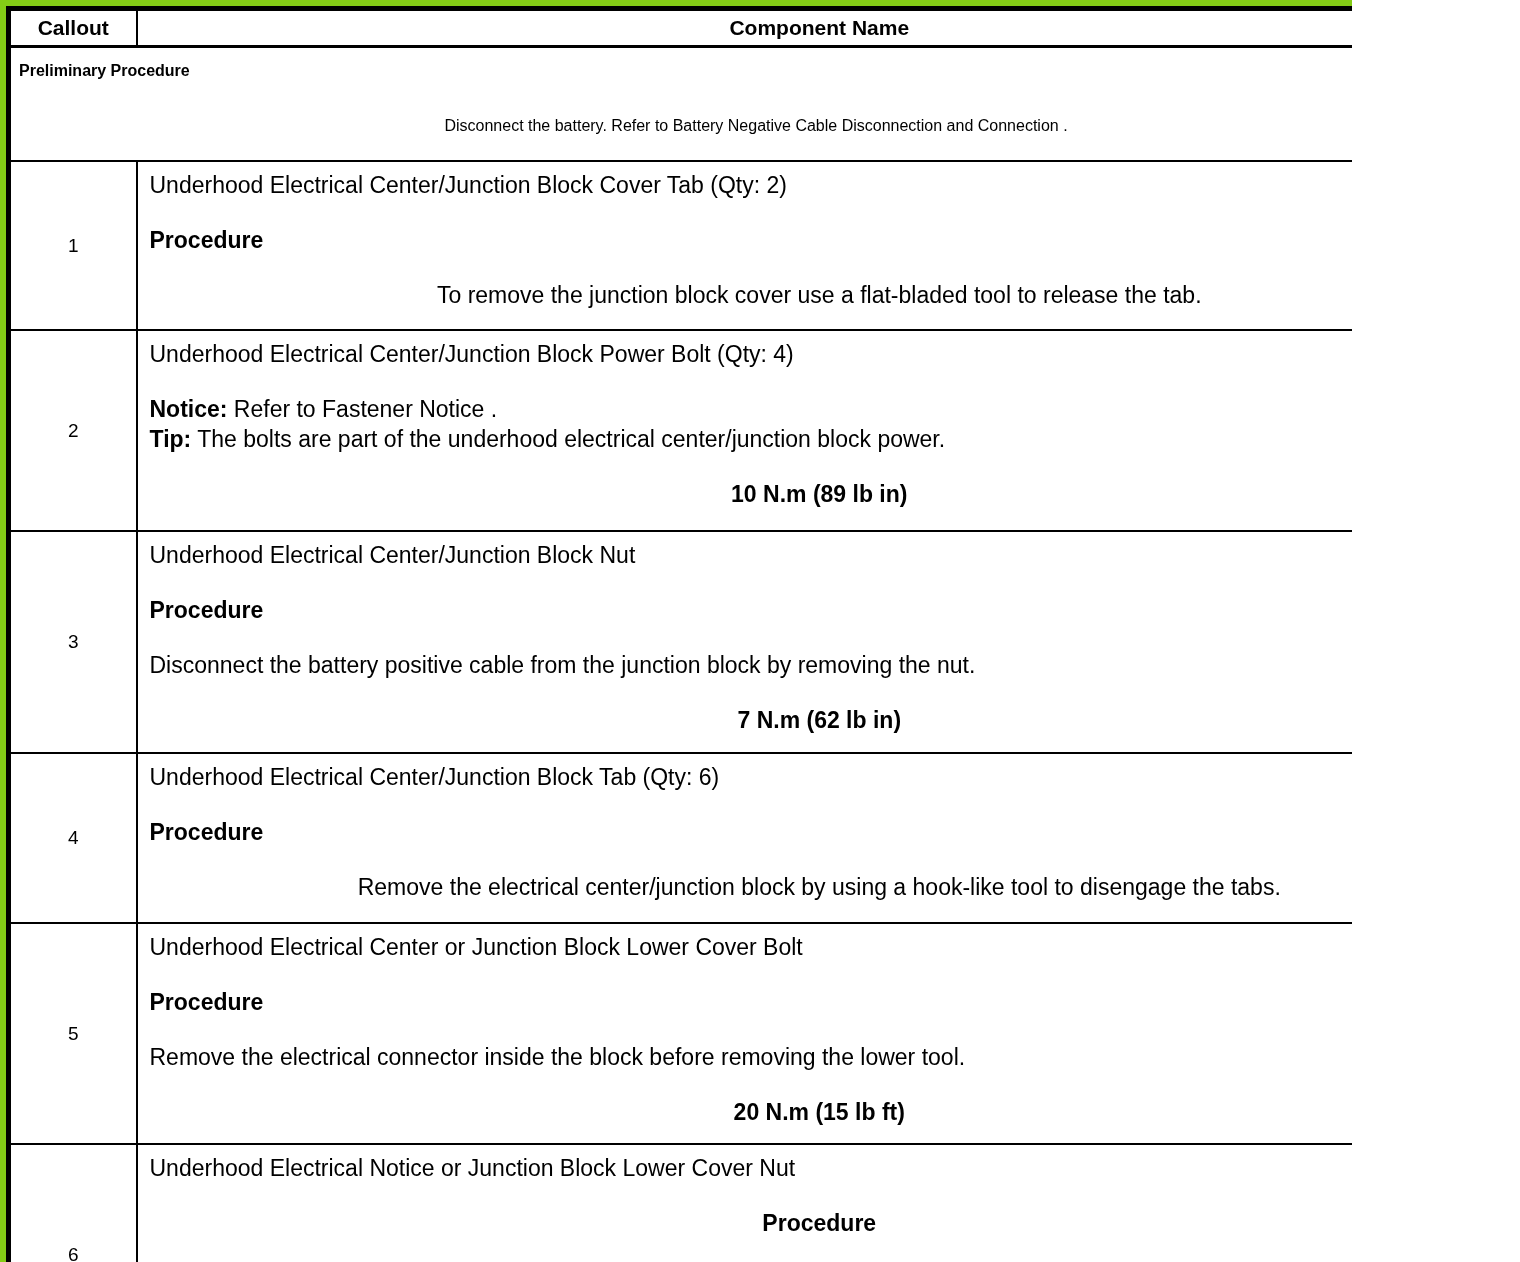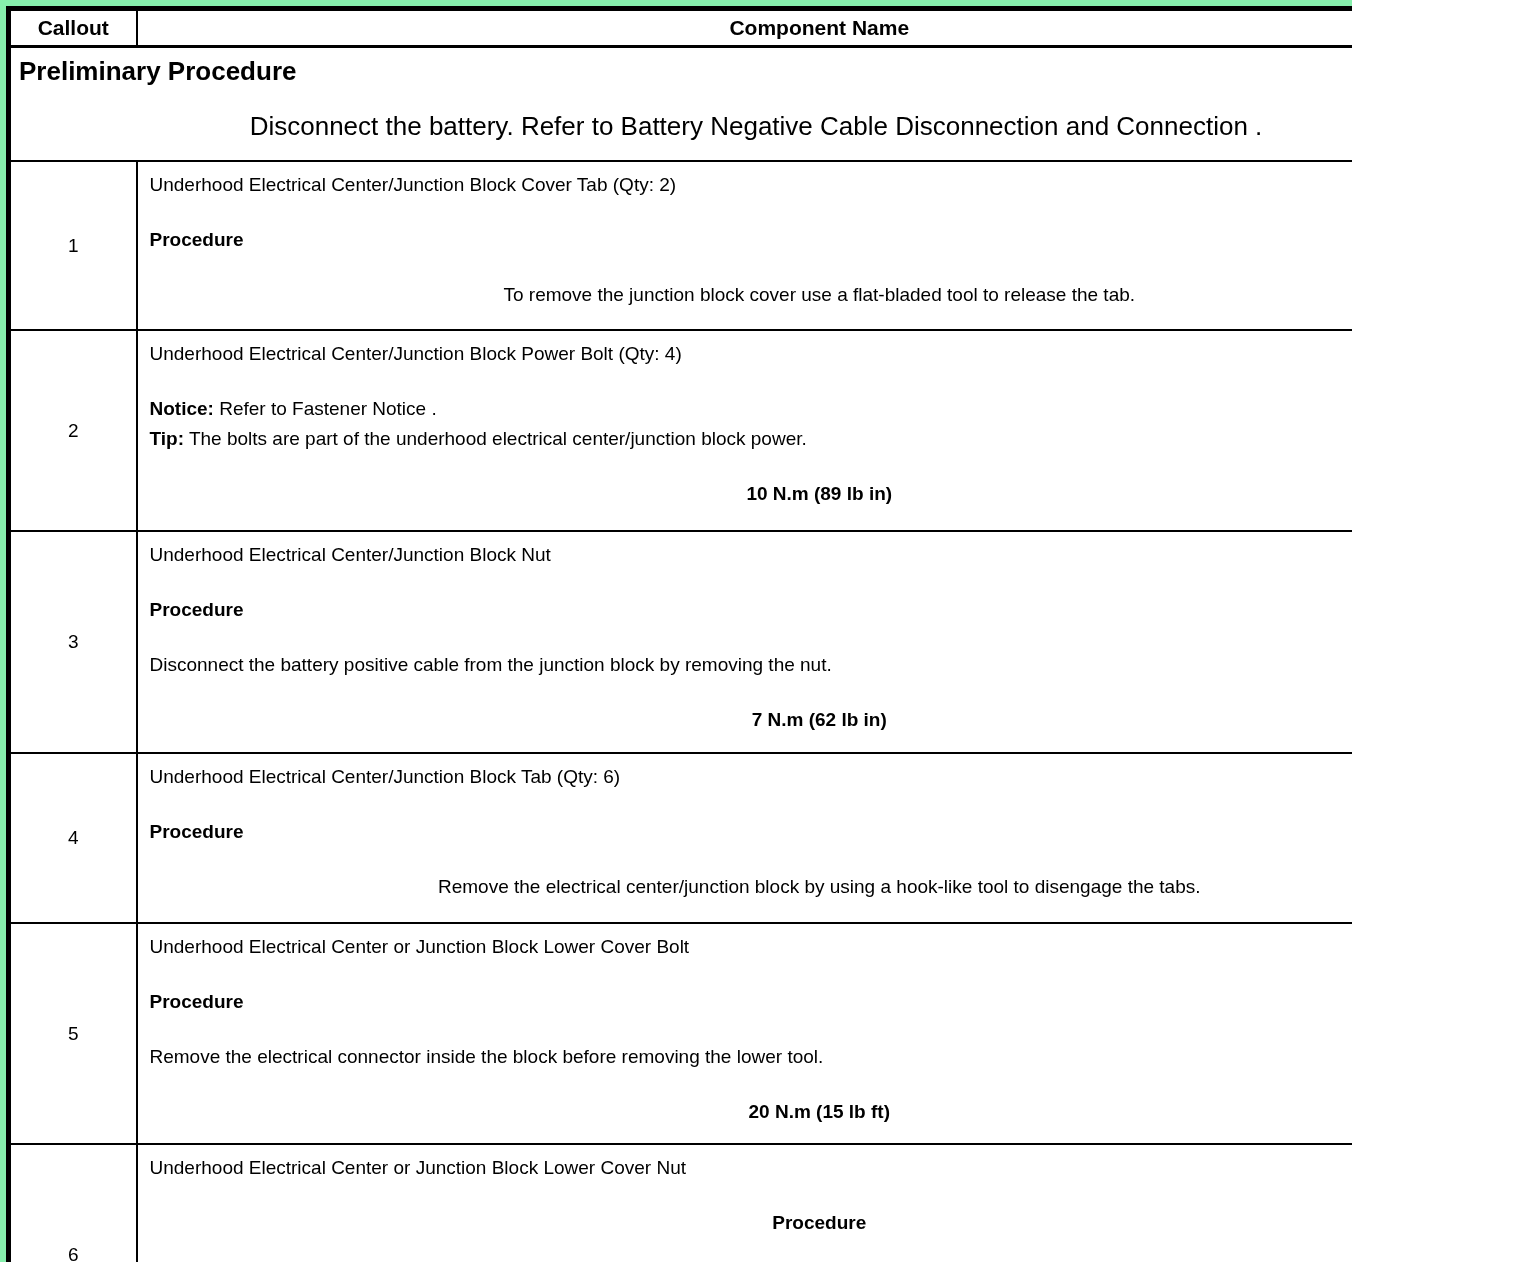--- a/index.html
+++ b/index.html
@@ -6,21 +6,21 @@
     margin: 0;
     padding: 0;
     background: #ffffff;
     font-family: "Liberation Sans", sans-serif;
     color: #000000;
   }
   .page {
     position: relative;
     width: 1352px;
     height: 1262px;
-    background: #86efac;
+    background: #84cc16;
     overflow: hidden;
   }
   .doc-table {
     position: absolute;
     left: 6px;
     top: 6px;
     width: 1500px;
     border-collapse: collapse;
     table-layout: fixed;
     border: 5px solid #000000;
@@ -42,26 +42,26 @@
   col.callout-col { width: 128px; }
 
   td.callout-cell {
     text-align: center;
     vertical-align: middle;
     font-size: 19px;
     padding: 0;
   }
   td.component-cell {
     vertical-align: top;
-    font-size: 19px;
+    font-size: 23px;
     padding: 8px 12px;
   }
   td.prelim-cell {
     vertical-align: top;
-    font-size: 26px;
+    font-size: 16px;
     padding: 8px 8px;
   }
   .para {
     margin: 0 0 25px 0;
     line-height: 30px;
   }
   .para:last-child { margin-bottom: 0; text-align: center; }
   .line { line-height: 30px; }
   .b { font-weight: bold; }
 
@@ -171,21 +171,21 @@
             </div>
             <div class="para">
               <div class="line"><span class="b">20 N.m (15 lb ft)</span></div>
             </div>
           </td>
         </tr>
         <tr class="row-idx-5">
           <td class="callout-cell">6</td>
           <td class="component-cell">
             <div class="para">
-              <div class="line"><span>Underhood Electrical Center or Junction Block Lower Cover Nut</span></div>
+              <div class="line"><span>Underhood Electrical Notice or Junction Block Lower Cover Nut</span></div>
             </div>
             <div class="para">
               <div class="line"><span class="b">Procedure</span></div>
             </div>
           </td>
         </tr>
       </tbody>
   </table>
 </div>
 

